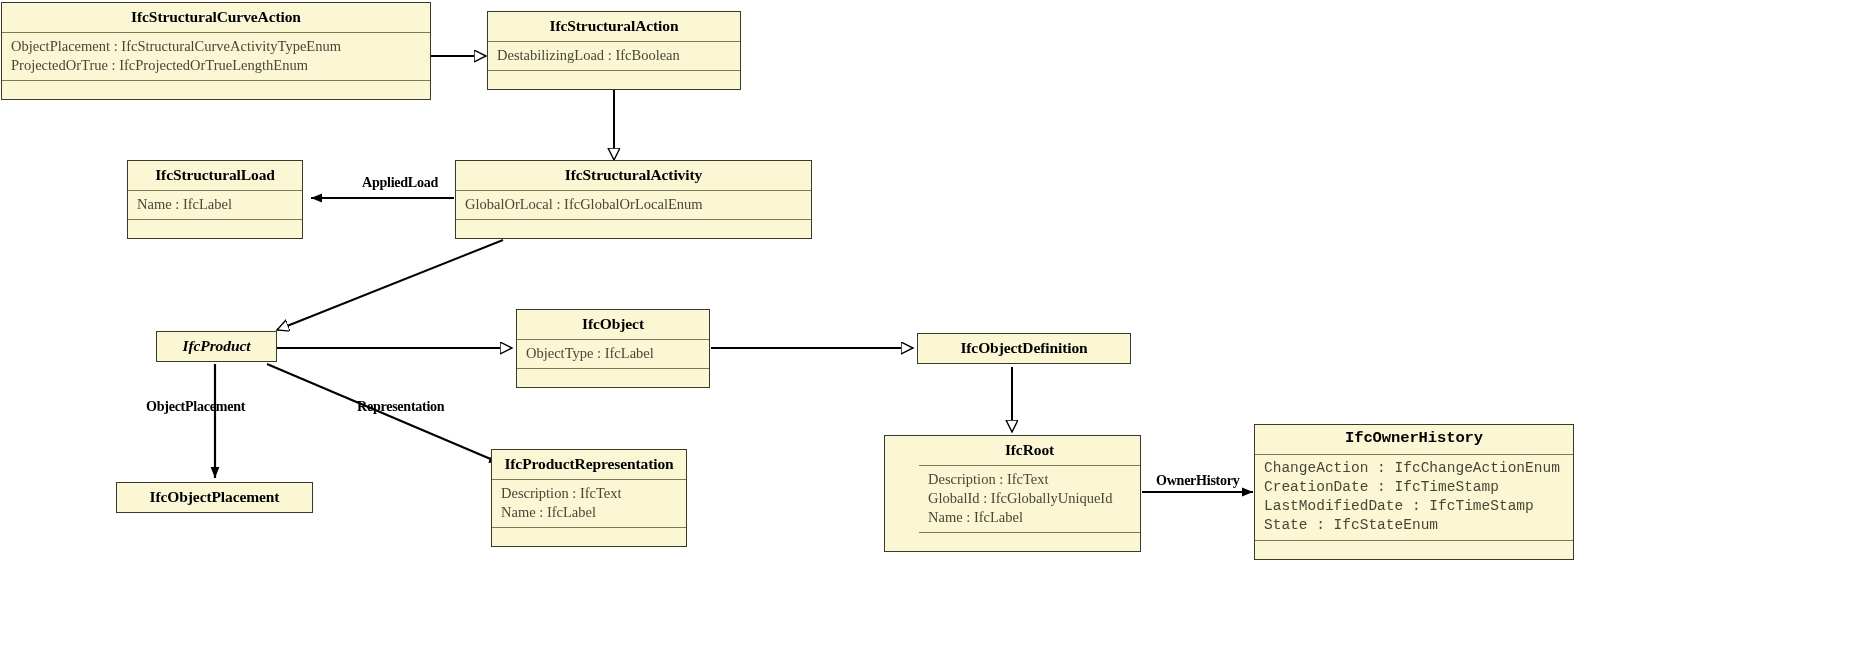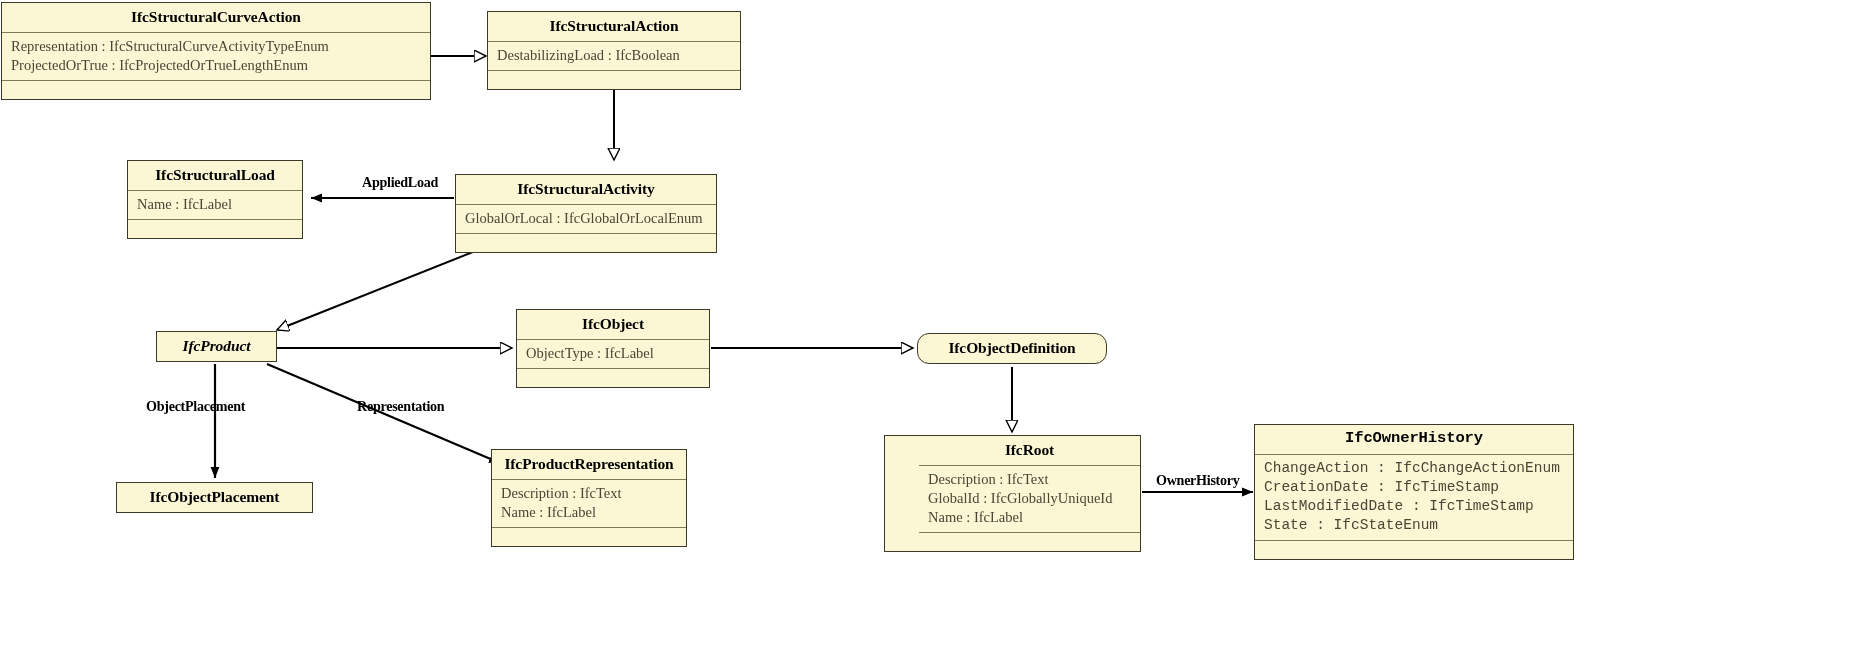--- a/index.html
+++ b/index.html
@@ -118,21 +118,21 @@
   <div class="elabel" style="left:146px;top:398px;">ObjectPlacement</div>
 
   <div class="elabel" style="left:357px;top:398px;">Representation</div>
 
   <div class="elabel" style="left:1156px;top:472px;">OwnerHistory</div>
 
   <div class="uml" style="left:1px;top:2px;width:430px;">
     <div class="name">IfcStructuralCurveAction</div>
     <div class="sep"></div>
     <div class="attrs">
-      <div>Representation : IfcStructuralCurveActivityTypeEnum</div>
+      <div>ObjectPlacement : IfcStructuralCurveActivityTypeEnum</div>
       <div>ProjectedOrTrue : IfcProjectedOrTrueLengthEnum</div>
     </div>
     <div class="sep"></div>
     <div class="tail"></div>
   </div>
 
   <div class="uml" style="left:487px;top:11px;width:254px;">
     <div class="name">IfcStructuralAction</div>
     <div class="sep"></div>
     <div class="attrs">
@@ -145,21 +145,21 @@
   <div class="uml" style="left:127px;top:160px;width:176px;">
     <div class="name">IfcStructuralLoad</div>
     <div class="sep"></div>
     <div class="attrs">
       <div>Name : IfcLabel</div>
     </div>
     <div class="sep"></div>
     <div class="tail"></div>
   </div>
 
-  <div class="uml" style="left:455px;top:174px;width:262px;">
+  <div class="uml" style="left:455px;top:160px;width:357px;">
     <div class="name">IfcStructuralActivity</div>
     <div class="sep"></div>
     <div class="attrs">
       <div>GlobalOrLocal : IfcGlobalOrLocalEnum</div>
     </div>
     <div class="sep"></div>
     <div class="tail"></div>
   </div>
 
   <div class="uml" style="left:156px;top:331px;width:121px;font-style:italic;">
@@ -169,21 +169,21 @@
   <div class="uml" style="left:516px;top:309px;width:194px;">
     <div class="name">IfcObject</div>
     <div class="sep"></div>
     <div class="attrs">
       <div>ObjectType : IfcLabel</div>
     </div>
     <div class="sep"></div>
     <div class="tail"></div>
   </div>
 
-  <div class="uml" style="left:917px;top:333px;width:190px;border-radius:12px;">
+  <div class="uml" style="left:917px;top:333px;width:214px;">
     <div class="name">IfcObjectDefinition</div>
   </div>
 
   <div class="uml" style="left:116px;top:482px;width:197px;">
     <div class="name">IfcObjectPlacement</div>
   </div>
 
   <div class="uml" style="left:491px;top:449px;width:196px;">
     <div class="name">IfcProductRepresentation</div>
     <div class="sep"></div>

